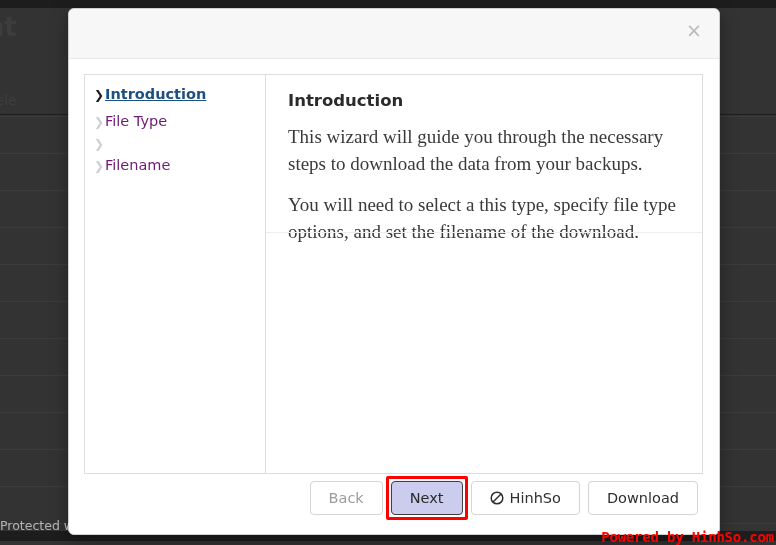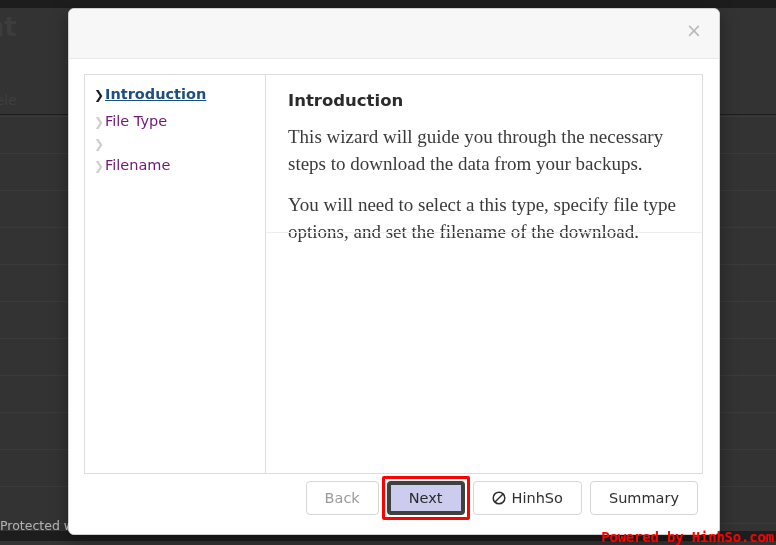--- a/index.html
+++ b/index.html
@@ -304,21 +304,21 @@
   .btn.disabled {
     color: #9b9b9b;
     cursor: default;
   }
   .btn-next-wrap {
     position: relative;
     display: inline-flex;
   }
   .btn.next {
     background: #ccccee;
-    border: 4px solid #404040;
+    border: 1px solid #404040;
     color: #2a2a2a;
   }
   .highlight-ring {
     position: absolute;
     left: -5px;
     top: -5px;
     right: -5px;
     bottom: -5px;
     border: 3px solid #ff0000;
     border-radius: 2px;
@@ -449,20 +449,20 @@
       </span>
 
       <button class="btn">
         <svg class="ban-icon" width="14" height="14" viewBox="0 0 14 14">
           <circle cx="7" cy="7" r="5.8" fill="none" stroke="#2f2f2f" stroke-width="1.5"></circle>
           <line x1="3" y1="11" x2="11" y2="3" stroke="#2f2f2f" stroke-width="1.5"></line>
         </svg>
         <span>HinhSo</span>
       </button>
 
-      <button class="btn">Summary</button>
+      <button class="btn">Download</button>
     </div>
 
   </div>
 </div>
 
 <div class="watermark">Protected with free version of Watermarkly. Full version doesn't put this mark.</div>
 <div class="powered">Powered by HinhSo.com</div>
 
 </body></html>

